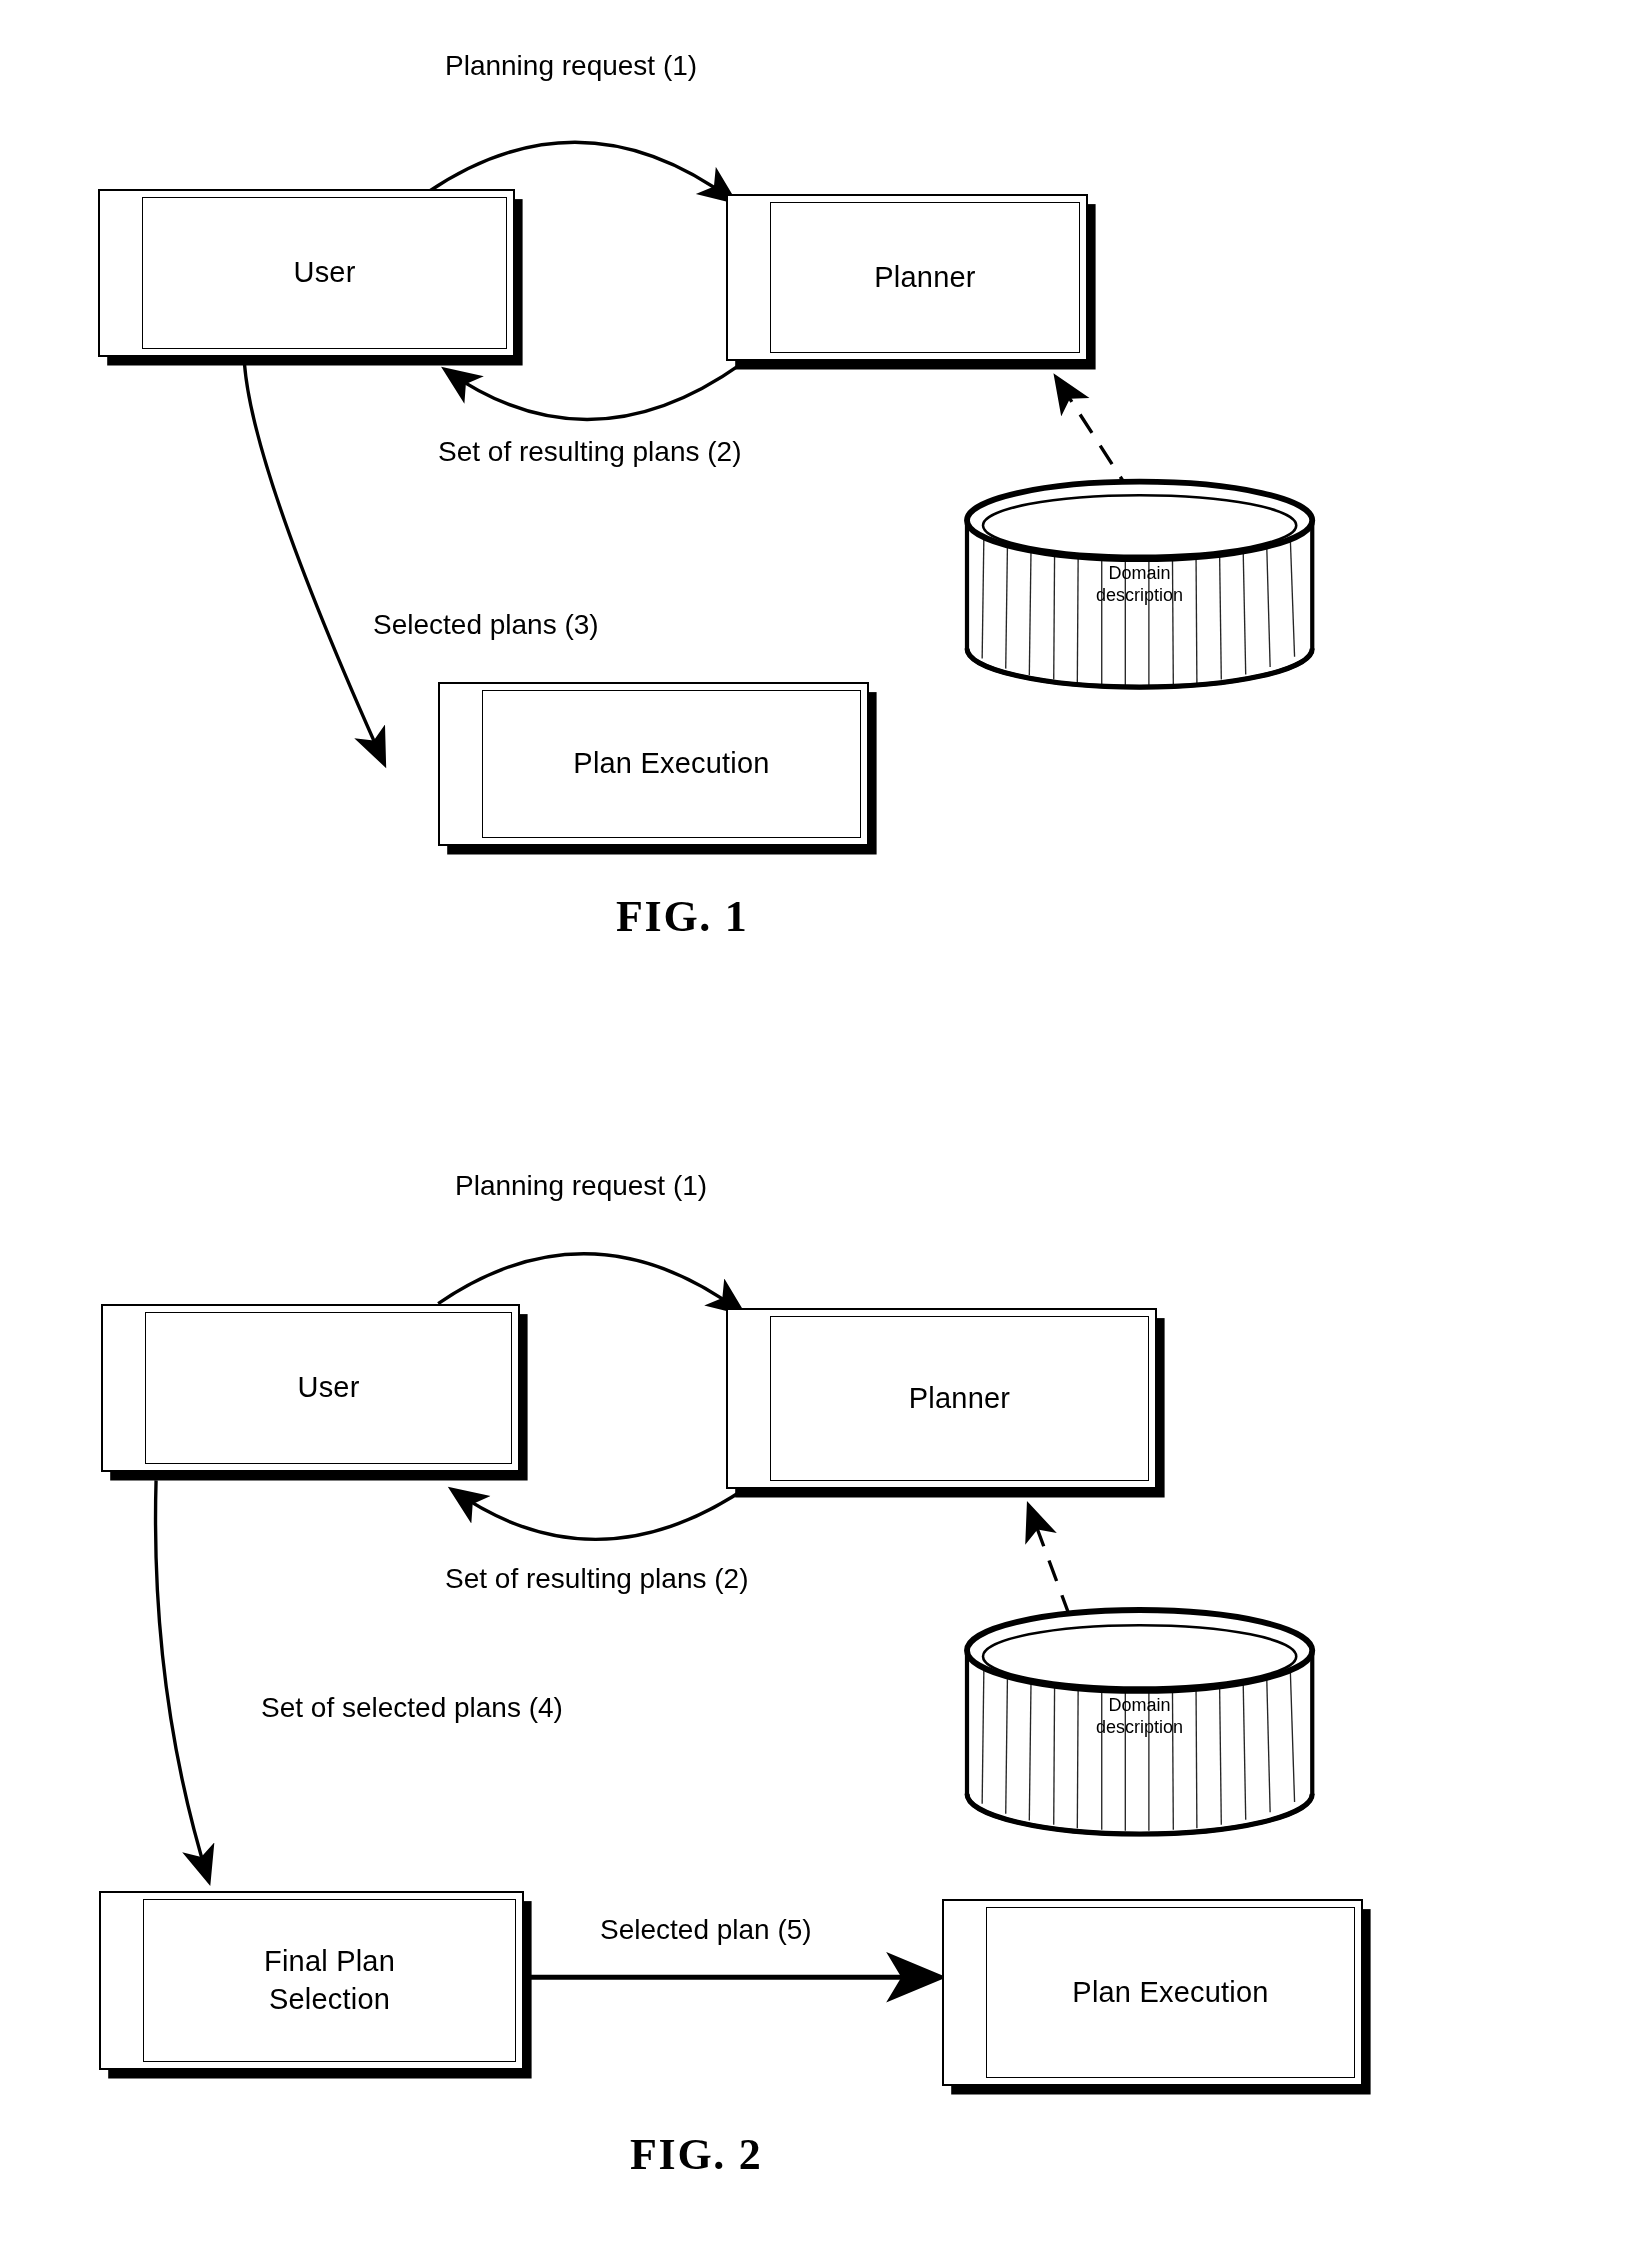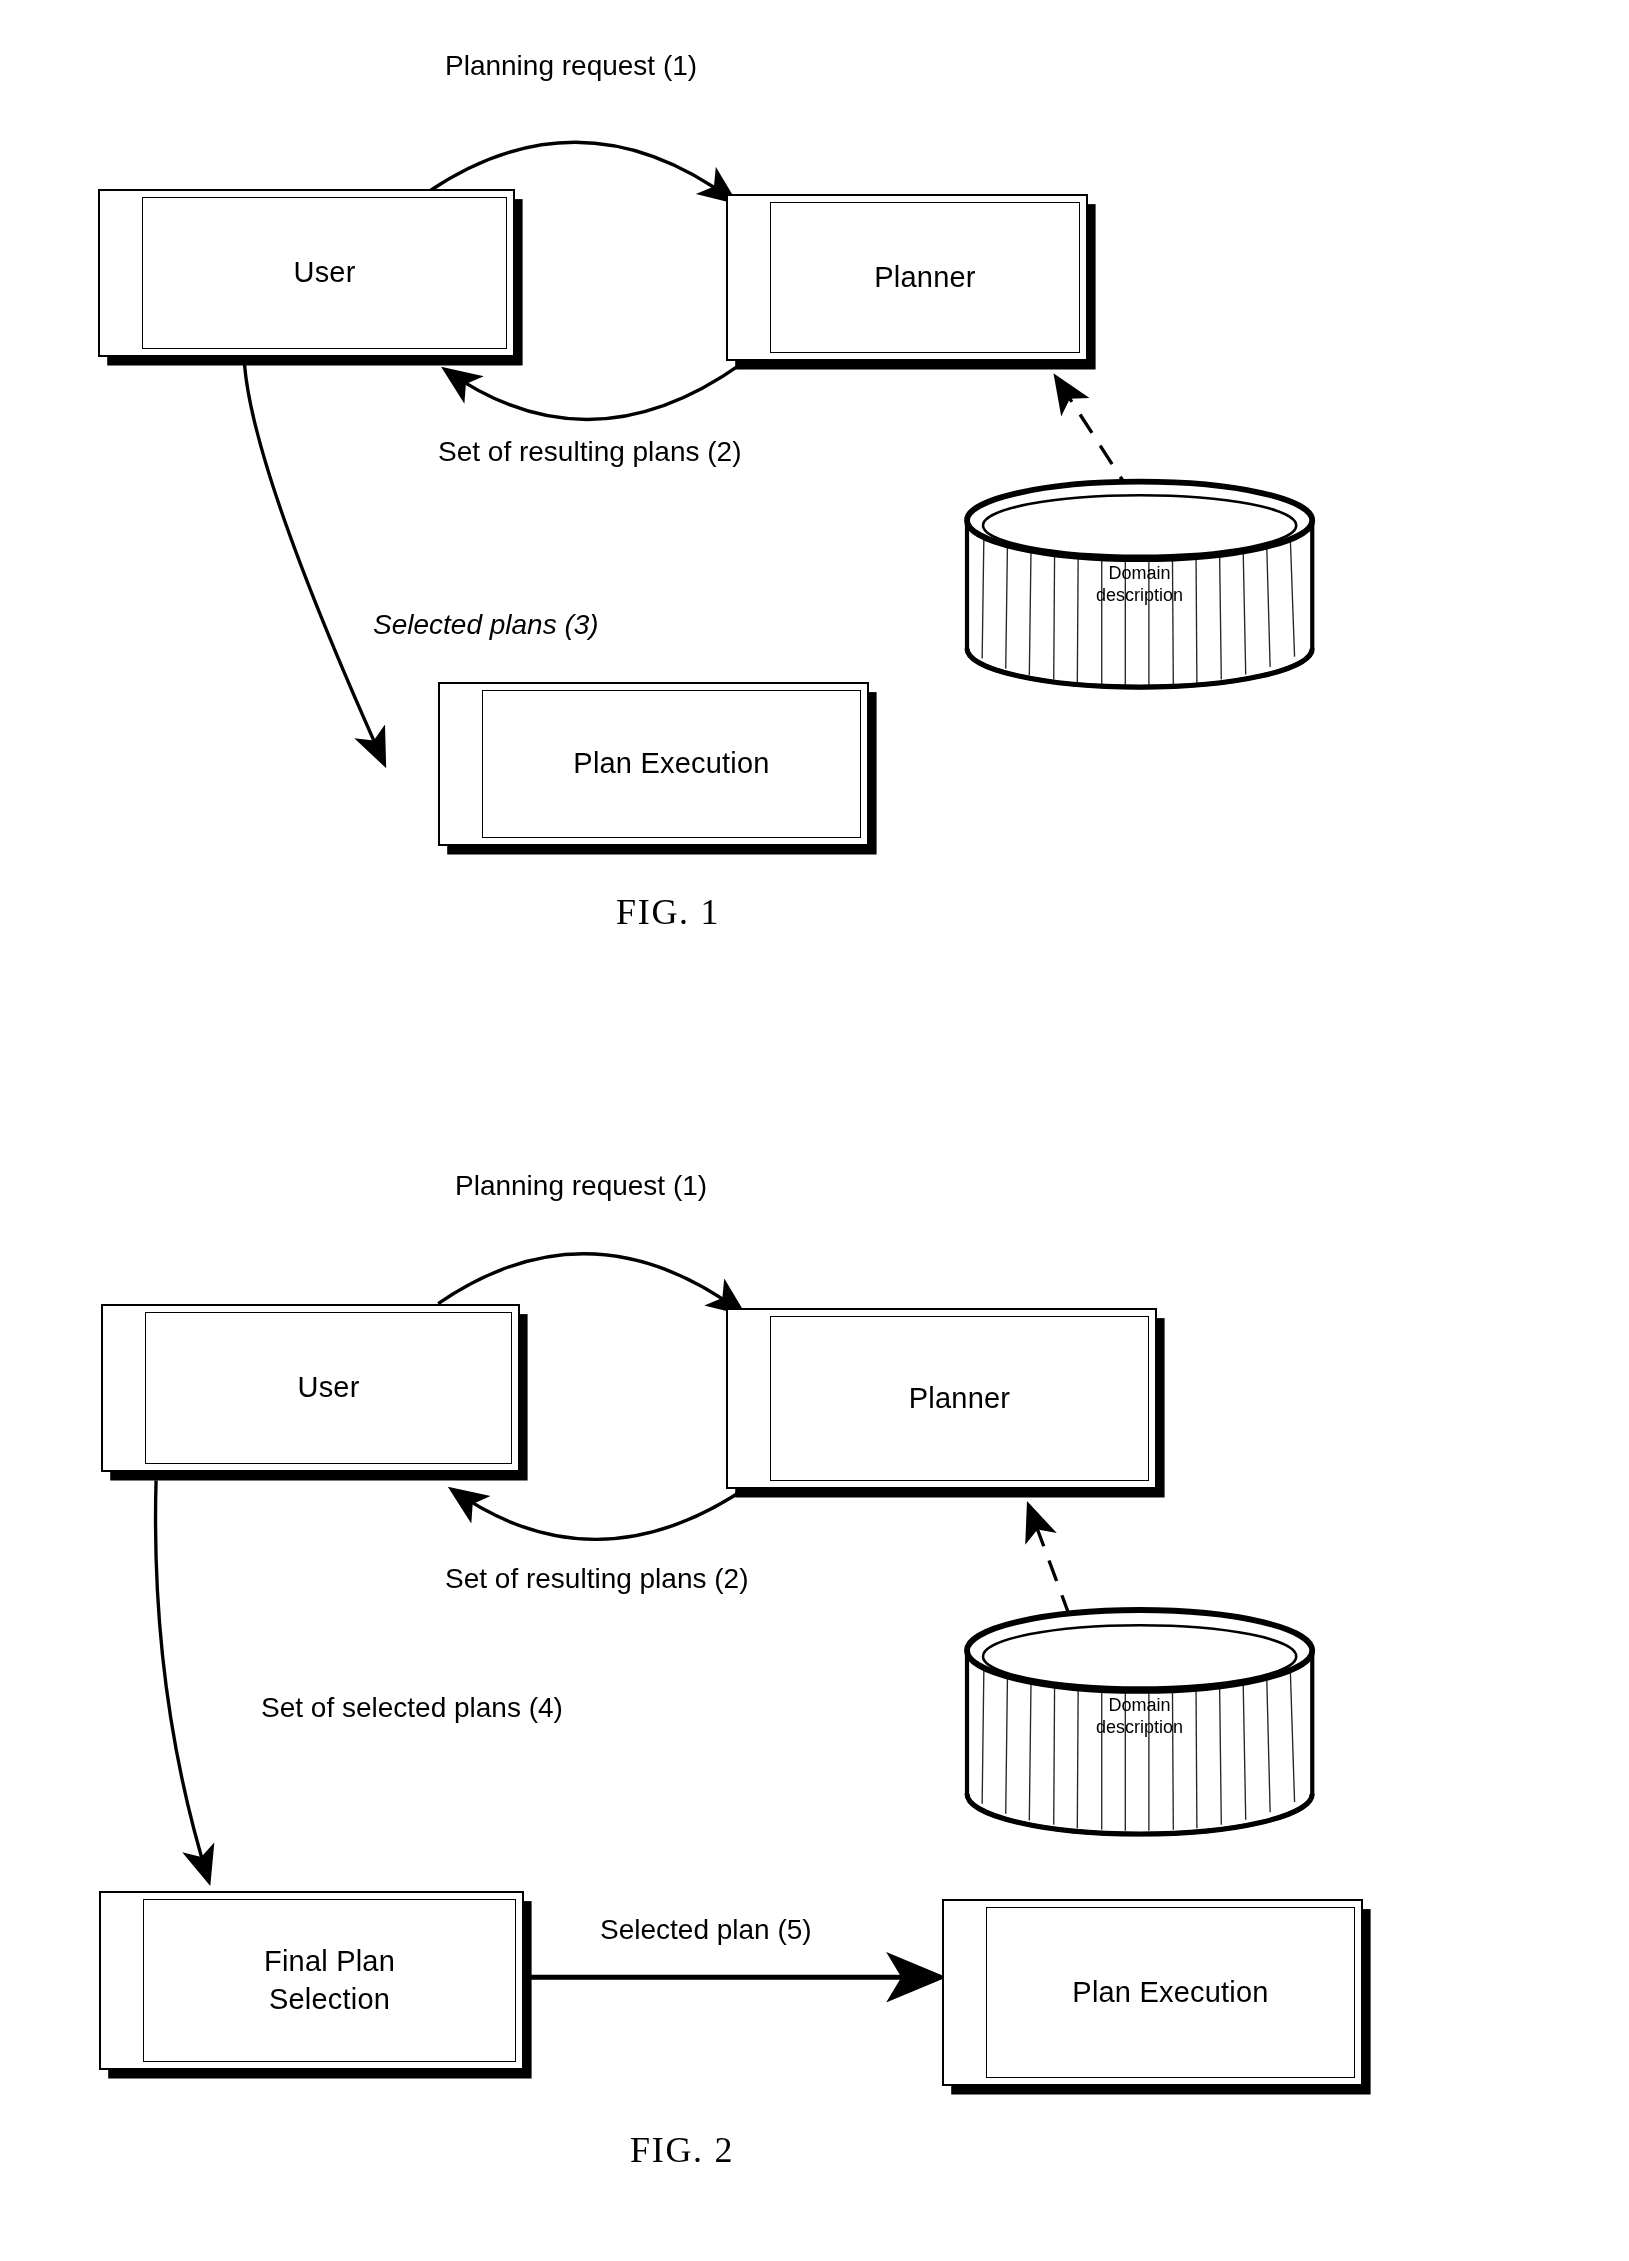--- a/index.html
+++ b/index.html
@@ -59,22 +59,22 @@
     position: absolute;
     font-family: "Liberation Sans", sans-serif;
     font-size: 28px;
     white-space: nowrap;
     line-height: 1;
   }
   
   .fig-caption {
     position: absolute;
     font-family: "Liberation Serif", serif;
-    font-weight: normal;
-    font-size: 36px;
+    font-weight: bold;
+    font-size: 44px;
     letter-spacing: 1.7px;
     white-space: nowrap;
   }
   
   .vec {
     position: absolute;
     left: 0;
     top: 0;
     width: 1630px;
     height: 2261px;
@@ -142,21 +142,21 @@
           <line x1="1532" y1="641" x2="1537" y2="780"></line>
         </g>
         <path d="M 1148,770 A 205,46 0 0 0 1558,770" fill="none" stroke="#000" stroke-width="6"></path>
       </g>
     </svg>
 
     <div class="annot" style="left:445px; top:52px;">Planning request (1)</div>
 
     <div class="annot" style="left:438px; top:438px;">Set of resulting plans (2)</div>
 
-    <div class="annot" style="left:373px; top:611px;font-style:italic;">Selected plans (3)</div>
+    <div class="annot" style="left:373px; top:611px;">Selected plans (3)</div>
 
     <div class="pbox" style="left:98px; top:189px; width:417px; height:168px;">
       <div class="inner">
         <span class="label">User</span>
       </div>
     </div>
 
     <div class="pbox" style="left:726px; top:194px; width:362px; height:167px;">
       <div class="inner">
         <span class="label">Planner</span>

